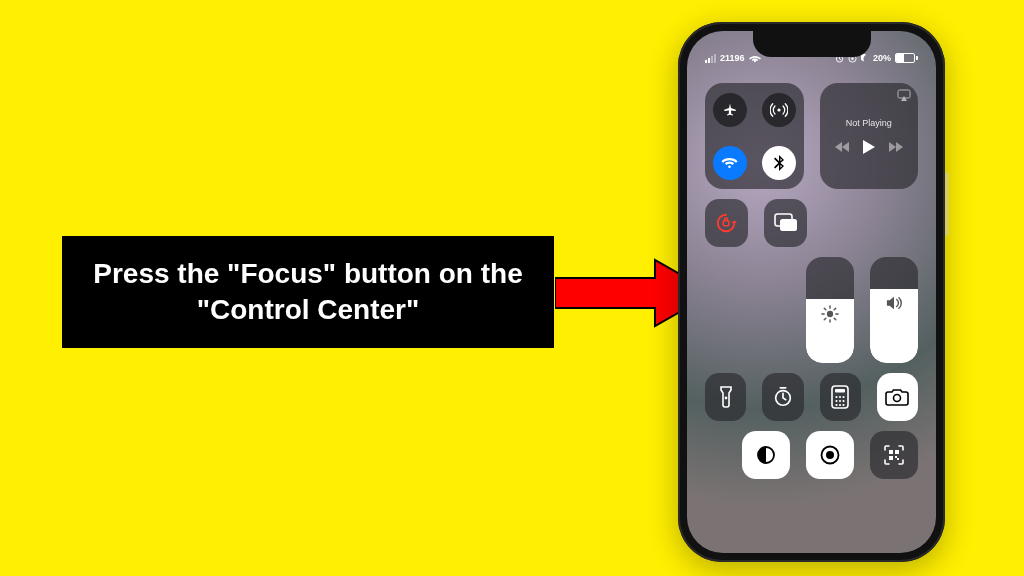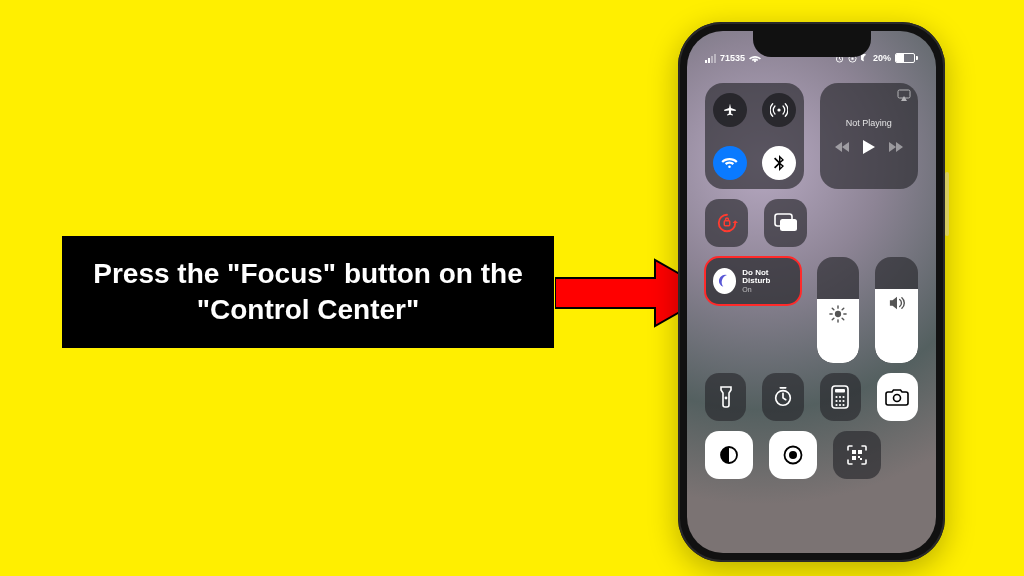--- a/index.html
+++ b/index.html
@@ -17,21 +17,21 @@
   .status{position:absolute;top:18px;left:0;right:0;height:18px;color:#fff;font-size:9px;font-weight:600;display:flex;justify-content:space-between;padding:0 18px;z-index:4;}
   .status .l,.status .r{display:flex;gap:4px;align-items:center;}
   .bars{display:inline-flex;gap:1px;align-items:flex-end;}
   .bars i{width:2px;background:#fff;display:inline-block;}
   .bars i:nth-child(1){height:3px}.bars i:nth-child(2){height:5px}.bars i:nth-child(3){height:7px;opacity:.4}.bars i:nth-child(4){height:9px;opacity:.4}
   .batt{display:inline-flex;align-items:center;gap:1px;}
   .batt .body{width:18px;height:8px;border:1px solid #fff;border-radius:2px;position:relative;}
   .batt .body::after{content:"";position:absolute;left:0;top:0;height:100%;width:42%;background:#fff;border-radius:1px 0 0 1px;}
   .batt .tip{width:2px;height:4px;background:#fff;border-radius:0 1px 1px 0;}
   .cc{position:absolute;left:18px;right:18px;top:52px;bottom:18px;}
-  .row{display:flex;gap:16px;margin-bottom:10px;}
+  .row{display:flex;gap:16px;margin-bottom:10px;justify-content:flex-end;}
   .tile{border-radius:18px;background:rgba(40,40,44,.65);position:relative;}
   .tile.sm{width:48px;height:48px;border-radius:14px;display:flex;align-items:center;justify-content:center;}
   .tile.md{width:106px;height:106px;}
   .tile.slider{width:48px;height:106px;border-radius:16px;overflow:hidden;display:flex;flex-direction:column;justify-content:flex-end;align-items:center;}
   .quad{width:106px;height:106px;display:grid;grid-template-columns:1fr 1fr;grid-template-rows:1fr 1fr;place-items:center;}
   .media{width:106px;height:106px;color:rgba(255,255,255,.85);display:flex;flex-direction:column;align-items:center;justify-content:center;gap:12px;font-size:9px;}
   .media .ctrls{display:flex;gap:14px;align-items:center;}
   .circ{width:34px;height:34px;border-radius:50%;display:flex;align-items:center;justify-content:center;}
   .circ.dark{background:rgba(30,30,34,.8);}
   .circ.blue{background:#0a7aff;}
@@ -66,21 +66,21 @@
       <div class="notch"></div>
 
       <div class="status">
         <div class="l">
           <span class="bars">
               <i></i>
               <i></i>
               <i></i>
               <i></i>
             </span>
-          <span>71535</span>
+          <span>21196</span>
           <svg width="12" height="9" viewBox="0 0 12 9">
               <path d="M6 8.2a1 1 0 100-2 1 1 0 000 2zm0-6.2C3.6 2 1.5 2.9 0 4.4l1.2 1.2C2.4 4.4 4.1 3.7 6 3.7s3.6.7 4.8 1.9L12 4.4C10.5 2.9 8.4 2 6 2zm0 2.6c-1.3 0-2.4.5-3.3 1.3l1.2 1.2c.6-.5 1.3-.8 2.1-.8s1.5.3 2.1.8l1.2-1.2C8.4 5.1 7.3 4.6 6 4.6z" fill="#fff"></path>
             </svg>
         </div>
         <div class="r">
           <svg width="9" height="9" viewBox="0 0 10 10">
               <circle cx="5" cy="5.5" r="3.5" fill="none" stroke="#fff" stroke-width="1"></circle>
               <path d="M5 3.5v2l1.2.8M1.5 2L3 .8M8.5 2L7 .8" stroke="#fff" stroke-width="1" fill="none" stroke-linecap="round"></path>
             </svg>
           <svg width="9" height="9" viewBox="0 0 10 10">
@@ -159,31 +159,20 @@
           <div class="tile sm">
             <svg width="24" height="20" viewBox="0 0 24 20">
                 <rect x="1" y="1" width="17" height="12" rx="2.5" fill="none" stroke="#fff" stroke-width="1.6"></rect>
                 <rect x="6" y="6" width="17" height="12" rx="2.5" fill="#fff"></rect>
               </svg>
           </div>
           <div style="width:106px;height:48px;"></div>
         </div>
 
         <div class="row">
-          <div class="focus">
-            <div class="moon">
-              <svg width="14" height="14" viewBox="0 0 14 14">
-                  <path d="M9 1A6 6 0 105.3 12.8 7.5 7.5 0 019 1z" fill="#5856d6"></path>
-                </svg>
-            </div>
-            <div class="txt">
-              <span class="ttl">Do Not Disturb</span>
-              <span class="sub">On</span>
-            </div>
-          </div>
           <div class="tile slider bright">
             <div class="fill">
                 <svg width="18" height="18" viewBox="0 0 20 20">
                   <circle cx="10" cy="10" r="3.5" fill="#555"></circle>
                   <g stroke="#555" stroke-width="1.6" stroke-linecap="round">
                     <line x1="10" y1="1" x2="10" y2="3.5"></line>
                     <line x1="10" y1="16.5" x2="10" y2="19"></line>
                     <line x1="1" y1="10" x2="3.5" y2="10"></line>
                     <line x1="16.5" y1="10" x2="19" y2="10"></line>
                     <line x1="3.6" y1="3.6" x2="5.4" y2="5.4"></line>

